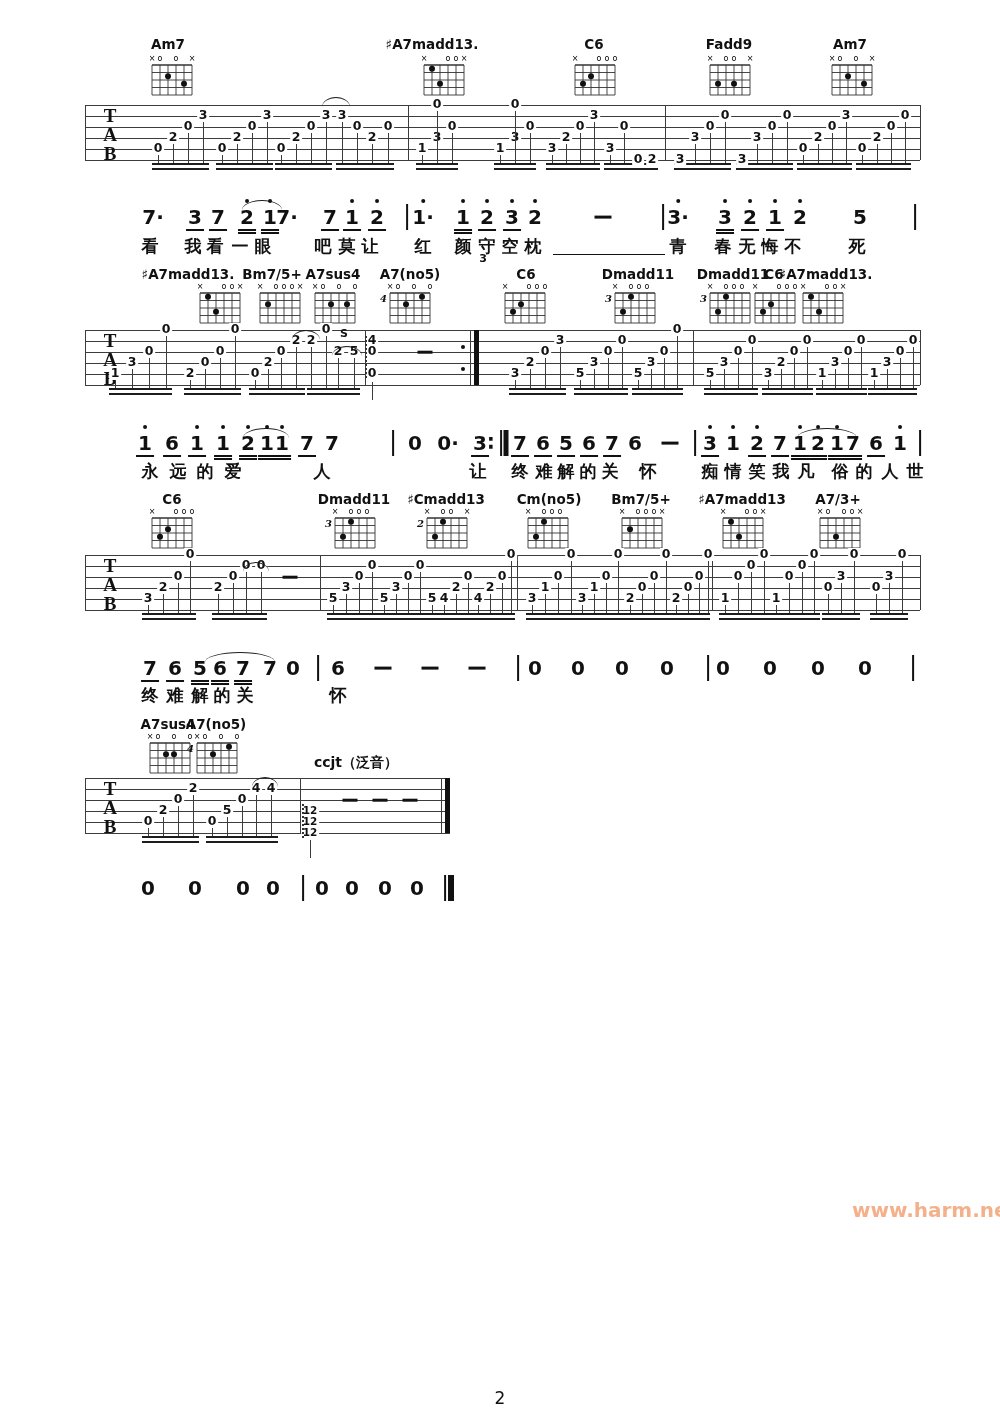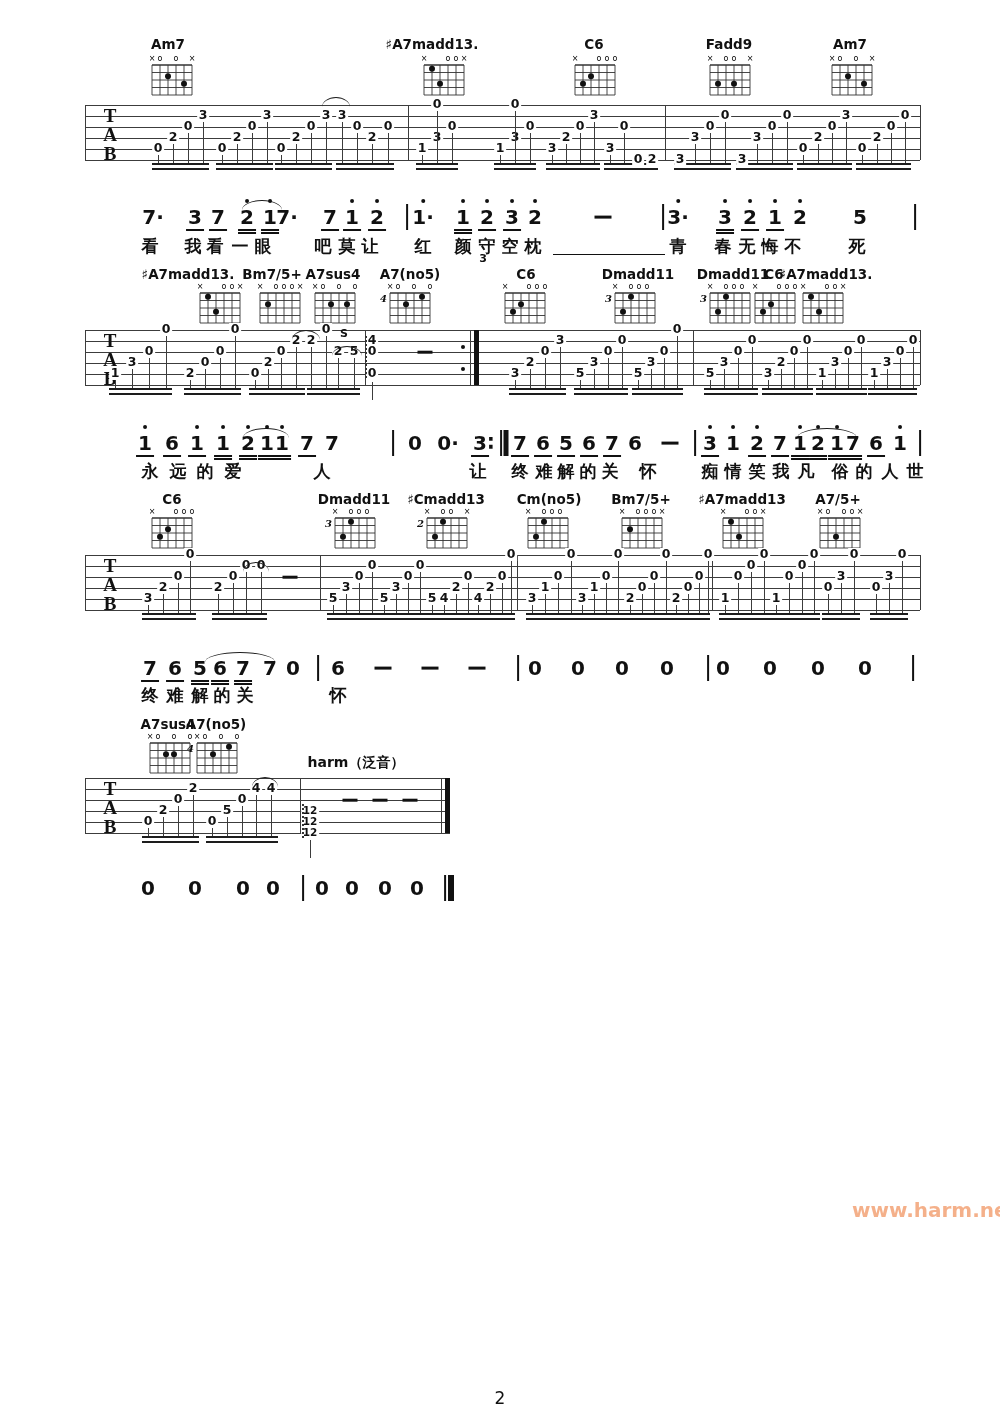--- a/index.html
+++ b/index.html
@@ -786,21 +786,21 @@
         <line x1="2" y1="43" x2="42" y2="43" stroke="#333" stroke-width="0.9"></line>
         <line x1="2" y1="13" x2="2" y2="43" stroke="#333" stroke-width="0.9"></line>
         <line x1="10" y1="13" x2="10" y2="43" stroke="#333" stroke-width="0.9"></line>
         <line x1="18" y1="13" x2="18" y2="43" stroke="#333" stroke-width="0.9"></line>
         <line x1="26" y1="13" x2="26" y2="43" stroke="#333" stroke-width="0.9"></line>
         <line x1="34" y1="13" x2="34" y2="43" stroke="#333" stroke-width="0.9"></line>
         <line x1="42" y1="13" x2="42" y2="43" stroke="#333" stroke-width="0.9"></line>
         <circle cx="10" cy="16.75" r="3" fill="#111"></circle>
         <circle cx="18" cy="31.75" r="3" fill="#111"></circle>
       </svg>
-      <div class="chord-name" style="left: 838px; top: 493px;">A7/5+</div>
+      <div class="chord-name" style="left: 838px; top: 493px;">A7/3+</div>
       <svg width="46" height="46" style="position: absolute; left: 818px; top: 505px;">
         <text x="2" y="9" font-size="8" font-family="DejaVu Sans" text-anchor="middle">×</text>
         <text x="10" y="9" font-size="8" font-family="DejaVu Sans" text-anchor="middle">o</text>
         <text x="26" y="9" font-size="8" font-family="DejaVu Sans" text-anchor="middle">o</text>
         <text x="34" y="9" font-size="8" font-family="DejaVu Sans" text-anchor="middle">o</text>
         <text x="42" y="9" font-size="8" font-family="DejaVu Sans" text-anchor="middle">×</text>
         <line x1="2" y1="13" x2="42" y2="13" stroke="#333" stroke-width="1.6"></line>
         <line x1="2" y1="20.5" x2="42" y2="20.5" stroke="#333" stroke-width="0.9"></line>
         <line x1="2" y1="28" x2="42" y2="28" stroke="#333" stroke-width="0.9"></line>
         <line x1="2" y1="35.5" x2="42" y2="35.5" stroke="#333" stroke-width="0.9"></line>
@@ -1057,21 +1057,21 @@
       <div class="stem" style="left: 271px; top: 795px; height: 41px;"></div>
       <div class="tab-note sm" style="left: 310px; top: 811px;">12</div>
       <div class="tab-note sm" style="left: 310px; top: 822px;">12</div>
       <div class="tab-note sm" style="left: 310px; top: 833px;">12</div>
       <div class="stem" style="left: 310px; top: 840px; height: 18px;"></div>
       <div class="arp" style="left: 302px; top: 804px; height: 34px;"></div>
       <div class="staffdash" style="left: 350px; top: 800px;"></div>
       <div class="staffdash" style="left: 380px; top: 800px;"></div>
       <div class="staffdash" style="left: 410px; top: 800px;"></div>
       <div class="arc" style="left: 252px; top: 777px; width: 26px;"></div>
-      <div class="sys-text" style="left: 356px; top: 763px;">harm（泛音）</div>
+      <div class="sys-text" style="left: 356px; top: 763px;">ccjt（泛音）</div>
       <div class="jp" style="left: 148px; top: 888px;">0</div>
       <div class="jp" style="left: 195px; top: 888px;">0</div>
       <div class="jp" style="left: 243px; top: 888px;">0</div>
       <div class="jp" style="left: 273px; top: 888px;">0</div>
       <div class="jpbar" style="left: 303px; top: 888px;"></div>
       <div class="jp" style="left: 322px; top: 888px;">0</div>
       <div class="jp" style="left: 352px; top: 888px;">0</div>
       <div class="jp" style="left: 385px; top: 888px;">0</div>
       <div class="jp" style="left: 417px; top: 888px;">0</div>
       <div class="jpbar" style="left: 445px; top: 888px;"></div>

